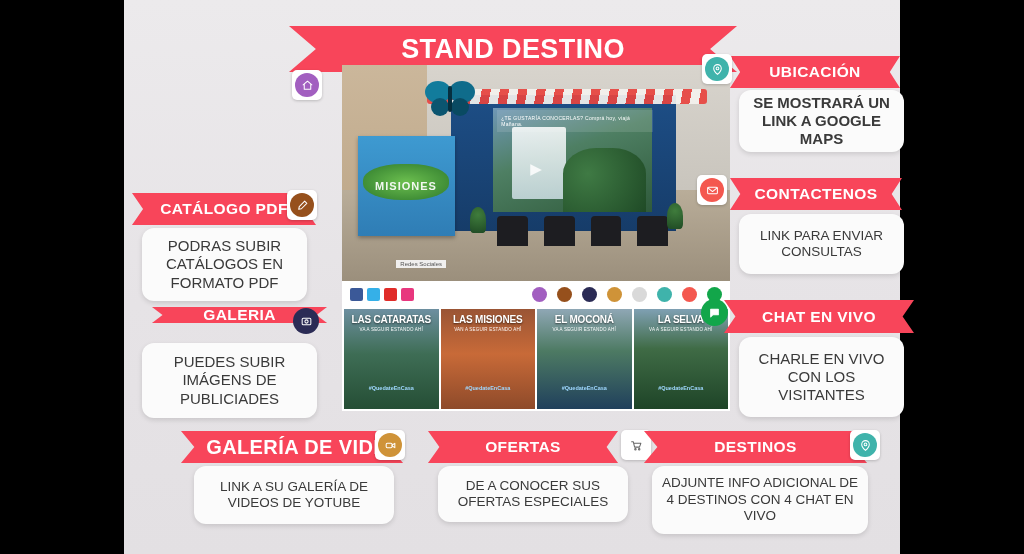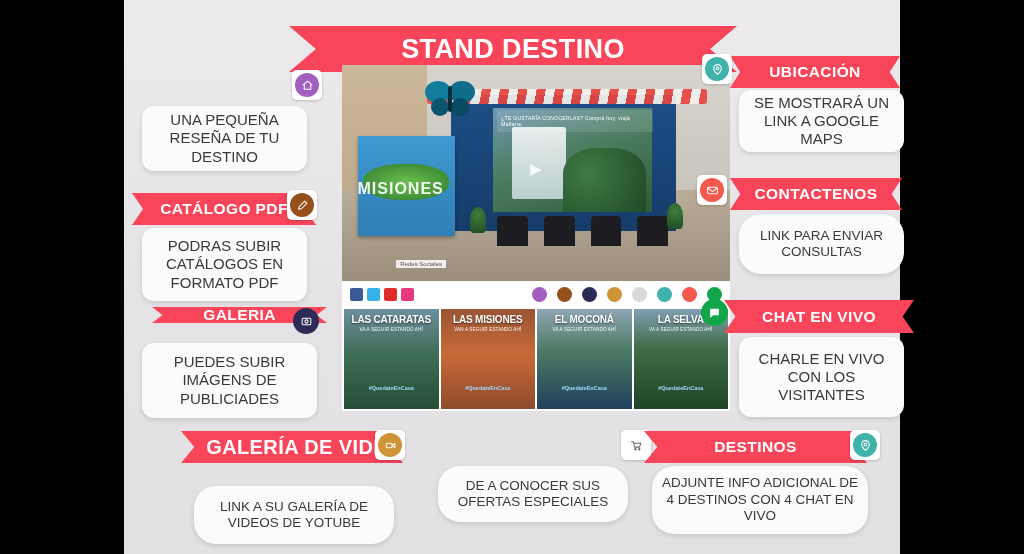--- a/index.html
+++ b/index.html
@@ -60,22 +60,22 @@
           color:#fff;font-size:15px;opacity:.85;}
   .s-banner{position:absolute;left:40%;top:21%;width:39%;height:10%;
             background:rgba(255,255,255,.12);color:#fff;font-size:5px;
             display:flex;align-items:center;padding-left:4px;letter-spacing:.3px;}
   .s-poster{position:absolute;left:4%;top:33%;width:25%;height:46%;
             background:linear-gradient(180deg,#3e9ad1,#2f7db5);
             box-shadow:0 2px 4px rgba(0,0,0,.3);}
   .s-poster .pl{position:absolute;left:6%;top:28%;width:88%;height:36%;
             background:radial-gradient(ellipse at 50% 50%,#6cbf4f,#2e7a2c);
             border-radius:45%;}
-  .s-poster .pt{position:absolute;left:0;top:44%;width:100%;text-align:left;
-            color:#fff;font-weight:bold;font-size:16px;letter-spacing:1px;opacity:.92;}
+  .s-poster .pt{position:absolute;left:0;top:44%;width:100%;text-align:center;
+            color:#fff;font-weight:bold;font-size:11px;letter-spacing:1px;opacity:.92;}
   .s-butterfly{position:absolute;left:21%;top:6%;width:54px;height:40px;}
   .s-chairs{position:absolute;left:40%;bottom:16%;width:44%;height:14%;
             display:flex;justify-content:space-between;}
   .s-chairs i{width:18%;height:100%;background:#1d1d21;border-radius:4px 4px 0 0;display:block;}
   .s-plant{position:absolute;width:16px;height:26px;
             background:radial-gradient(circle at 50% 30%,#3f7c3c,#1f4a24);
             border-radius:50% 50% 20% 20%;}
   .s-redes{position:absolute;left:14%;bottom:6%;background:#f0efee;color:#555;
             font-size:6px;padding:1px 4px;}
 
@@ -96,21 +96,21 @@
              text-shadow:0 1px 2px rgba(0,0,0,.6);}
   .dcard .ds{position:absolute;left:0;top:18px;width:100%;text-align:center;
              color:#fff;font-size:4.5px;letter-spacing:.2px;opacity:.95;}
   .dcard .dh{position:absolute;left:0;bottom:18px;width:100%;text-align:center;
              color:#9fd8ff;font-size:5.5px;font-weight:bold;}
 
   
   .lbl{font-size:15.5px;}
   .lbl.sm{font-size:20px;justify-content:flex-end;}
   .body{font-size:15px;}
-  .body.sm{font-size:13.5px;border-radius:22px;}
+  .body.sm{font-size:13.5px;}
 </style>
 </head>
 <body>
 
 <div id="stage">
  <div id="page">
 
   <div class="ribbon" id="title-ribbon">
     <span>STAND DESTINO</span>
   </div>
@@ -196,23 +196,20 @@
   </div>
 
   <div class="badge" style="left:168px;top:70px;">
     <span class="dot" style="background:#a25fc0">
       <svg viewBox="0 0 24 24">
             <path d="M4 11l8-7 8 7"></path>
             <path d="M6 10v9h12v-9"></path>
           </svg>
     </span>
   </div>
-  <div class="card body" style="left:18px;top:106px;width:165px;height:65px;">
-    <span>UNA PEQUEÑA RESEÑA DE TU DESTINO</span>
-  </div>
 
   <div class="ribbon lbl" style="left:8px;top:193px;width:184px;height:32px;">
     <span>CATÁLOGO PDF</span>
   </div>
   <div class="badge" style="left:163px;top:190px;">
     <span class="dot" style="background:#96501c">
       <svg viewBox="0 0 24 24">
             <path d="M16 4l4 4-10 10-5 1 1-5z"></path>
           </svg>
     </span>
@@ -240,21 +237,21 @@
     <span>UBICACIÓN</span>
   </div>
   <div class="badge" style="left:578px;top:54px;">
     <span class="dot" style="background:#3fb3ab">
       <svg viewBox="0 0 24 24">
             <path d="M12 21s7-6.2 7-11a7 7 0 10-14 0c0 4.8 7 11 7 11z"></path>
             <circle cx="12" cy="10" r="2.5"></circle>
           </svg>
     </span>
   </div>
-  <div class="card body" style="left:615px;top:90px;width:165px;height:62px;">
+  <div class="card body" style="left:615px;top:90px;width:165px;height:62px;font-weight:bold;">
     <span>SE MOSTRARÁ UN LINK A GOOGLE MAPS</span>
   </div>
 
   <div class="ribbon lbl" style="left:606px;top:178px;width:172px;height:32px;text-align:right;">
     <span>CONTACTENOS</span>
   </div>
   <div class="badge" style="left:573px;top:175px;">
     <span class="dot" style="background:#f4584f">
       <svg viewBox="0 0 24 24">
             <rect x="3" y="6" width="18" height="12" rx="2"></rect>
@@ -284,24 +281,27 @@
     <span>GALERÍA DE VIDEO</span>
   </div>
   <div class="badge" style="left:251px;top:430px;">
     <span class="dot" style="background:#cf9338">
       <svg viewBox="0 0 24 24">
             <rect x="4" y="8" width="11" height="8" rx="2"></rect>
             <path d="M15 11l5-3v8l-5-3z"></path>
           </svg>
     </span>
   </div>
-  <div class="card body sm" style="left:70px;top:466px;width:200px;height:58px;margin-top:20px;">
+  <div class="card body sm" style="left:70px;top:466px;width:200px;height:58px;">
     <span>LINK A SU GALERÍA DE VIDEOS DE YOTUBE</span>
   </div>
 
+  <div class="ribbon lbl" style="left:304px;top:431px;width:190px;height:32px;">
+    <span>OFERTAS</span>
+  </div>
   <div class="badge" style="left:497px;top:430px;">
     <span class="dot" style="background:#ffffff">
       <svg viewBox="0 0 24 24" style="stroke:#666">
             <path d="M3 5h3l2.5 10h9L20 8H7"></path>
             <circle cx="10" cy="19" r="1.3"></circle>
             <circle cx="17" cy="19" r="1.3"></circle>
           </svg>
     </span>
   </div>
   <div class="card body sm" style="left:314px;top:466px;width:190px;height:56px;">

